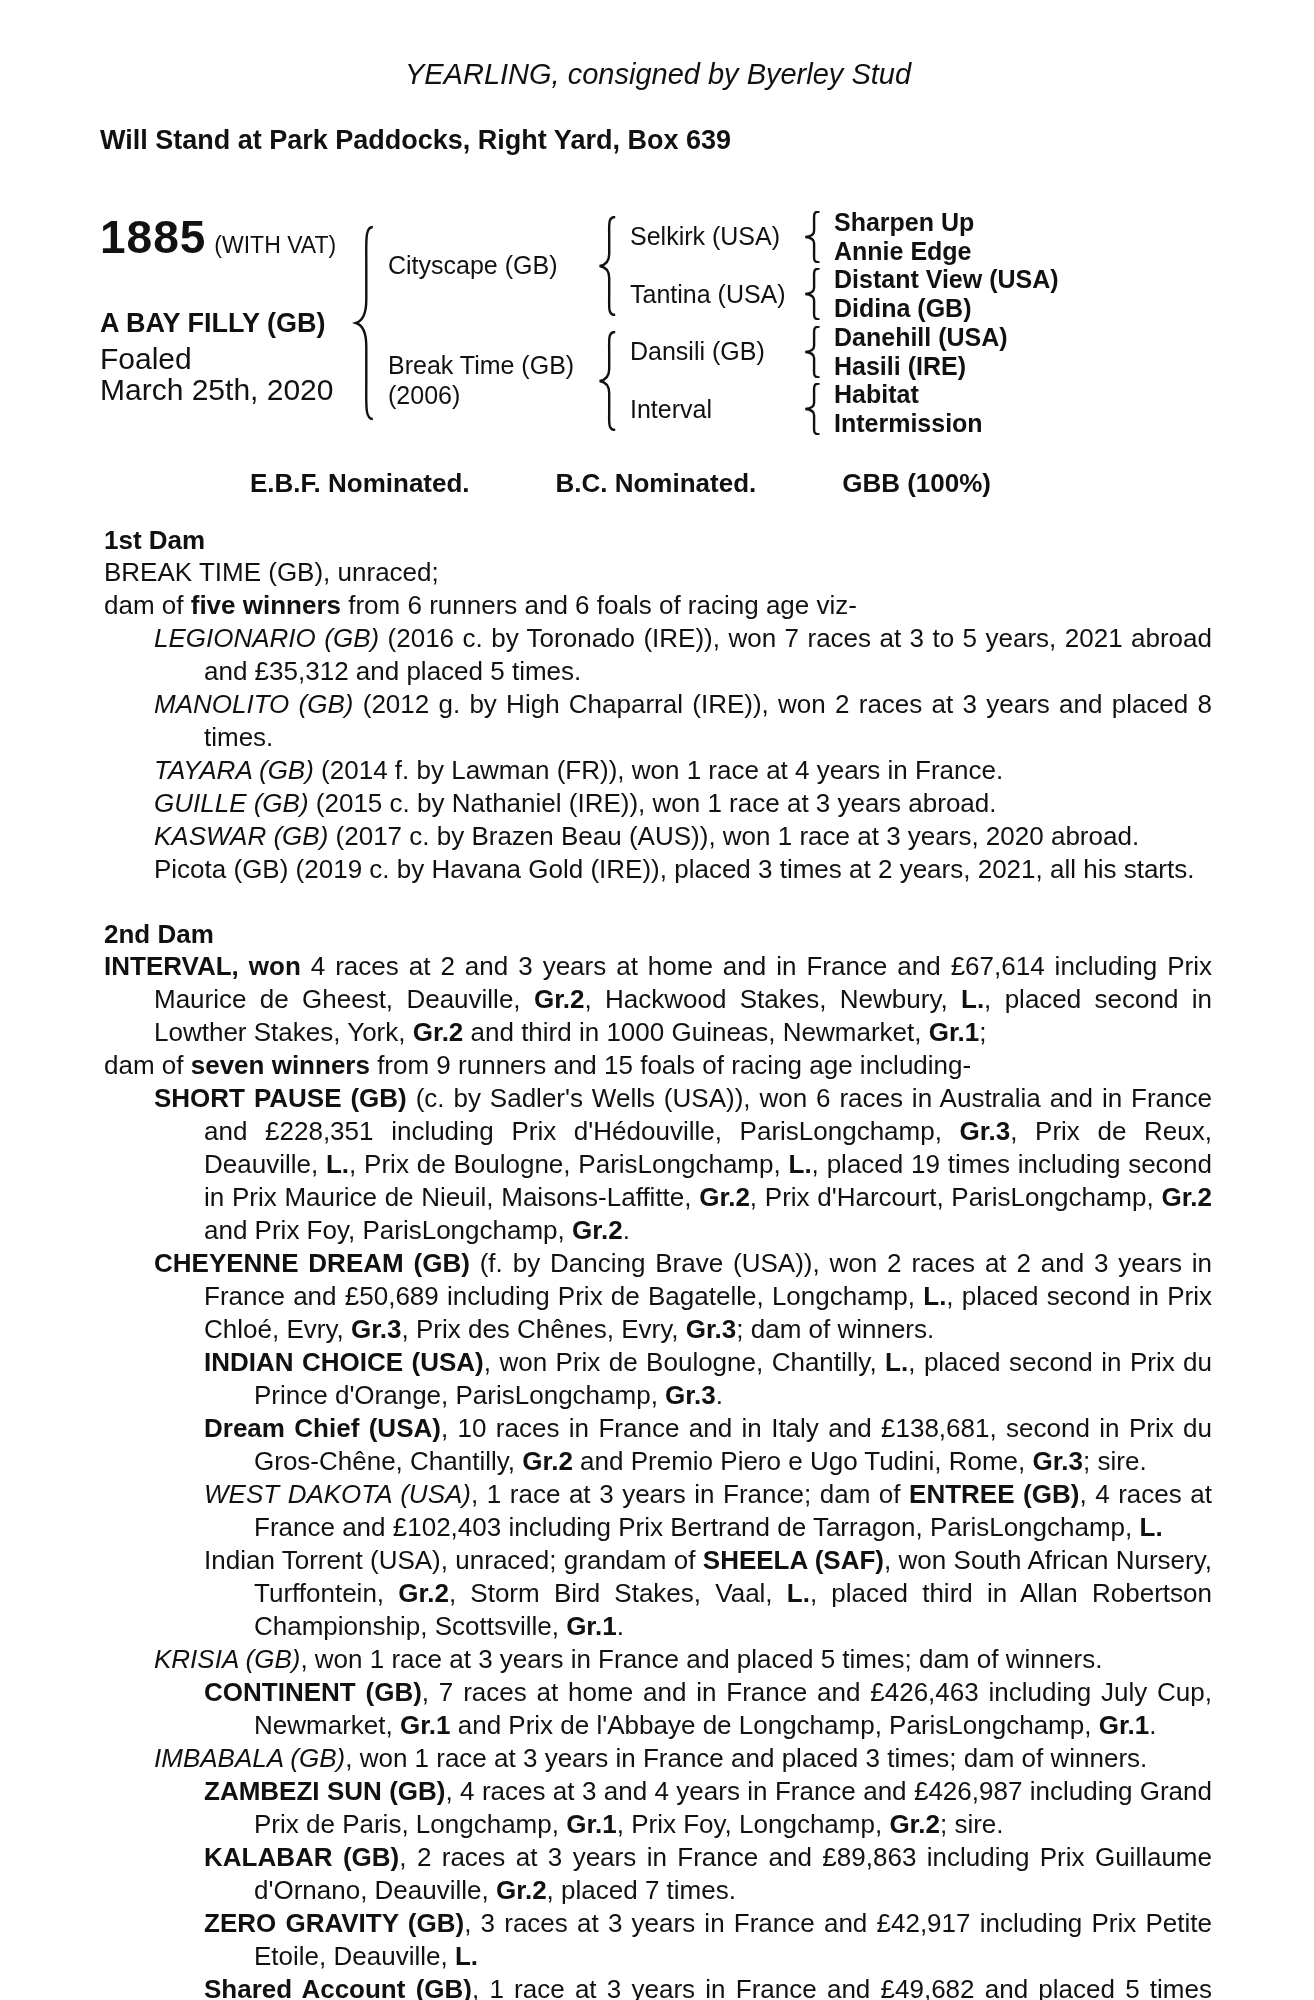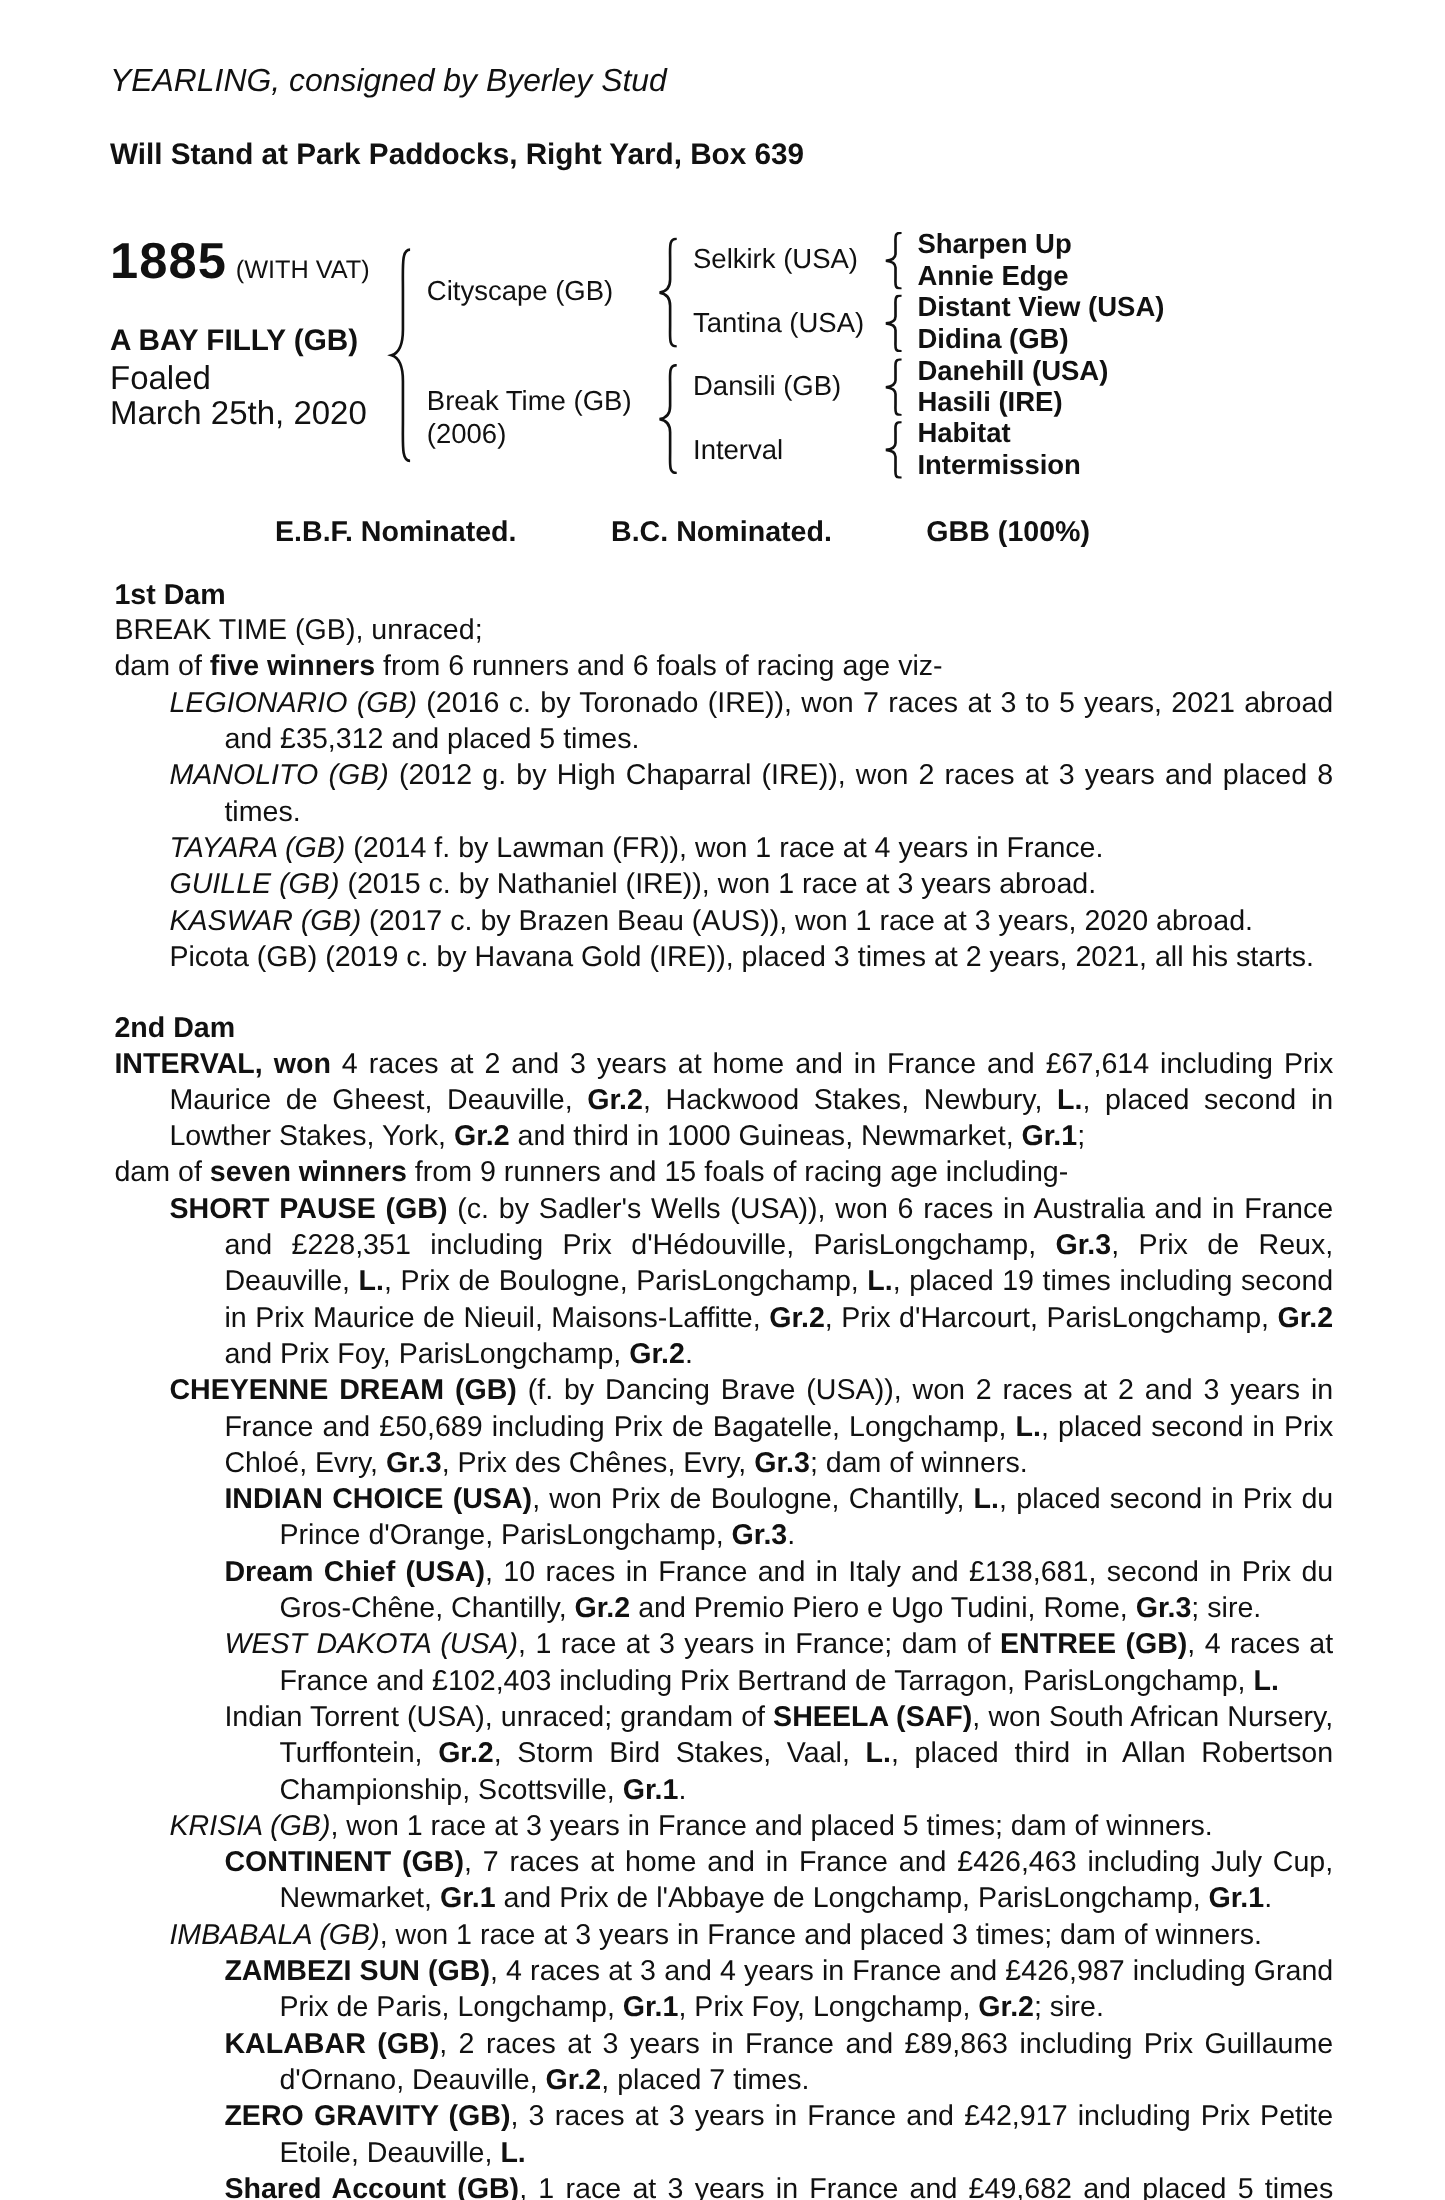--- a/index.html
+++ b/index.html
@@ -9,42 +9,42 @@
     color:#111;
     -webkit-font-smoothing:antialiased;
   }
   .page{
     box-sizing:border-box;
     width:1314px;height:2000px;
     padding:58px 98px 40px 100px;
     overflow:hidden;
   }
   .title{
-    text-align:left;
+    text-align:center;
     font-style:italic;
     font-size:29px;
     margin:0 0 34px 0;
   }
   .stand-line{
     font-weight:bold;
     font-size:27px;
     margin:0 0 52px 0;
   }
   
   .pedigree{
     display:flex;
     align-items:stretch;
     height:230px;
     margin-bottom:30px;
   }
   .lot-col{width:252px;flex:0 0 auto;}
   .lot-number-row{display:flex;align-items:baseline;margin-top:2px;}
   .lot-number{font-size:46px;font-weight:bold;letter-spacing:1px;}
   .lot-vat{font-size:23px;margin-left:8px;}
-  .horse-name{font-weight:bold;font-size:27px;margin-top:30px;}
+  .horse-name{font-weight:bold;font-size:27px;margin-top:44px;}
   .foaled{font-size:30px;line-height:31px;margin-top:4px;}
   .brace-col{display:flex;flex-direction:column;flex:0 0 auto;}
   .brace-cell{display:flex;align-items:center;justify-content:center;}
   .brace{display:block;}
   .brace path{stroke:#111;fill:none;stroke-width:2.4px;vector-effect:non-scaling-stroke;}
   .gen-col{display:flex;flex-direction:column;flex:0 0 auto;font-size:25px;}
   .gen-cell{display:flex;flex-direction:column;justify-content:center;padding-left:10px;}
   .g1 .gen-cell{height:115px;}
   .g2 .gen-cell{height:57.5px;}
   .g3 .gen-cell{height:28.75px;}

